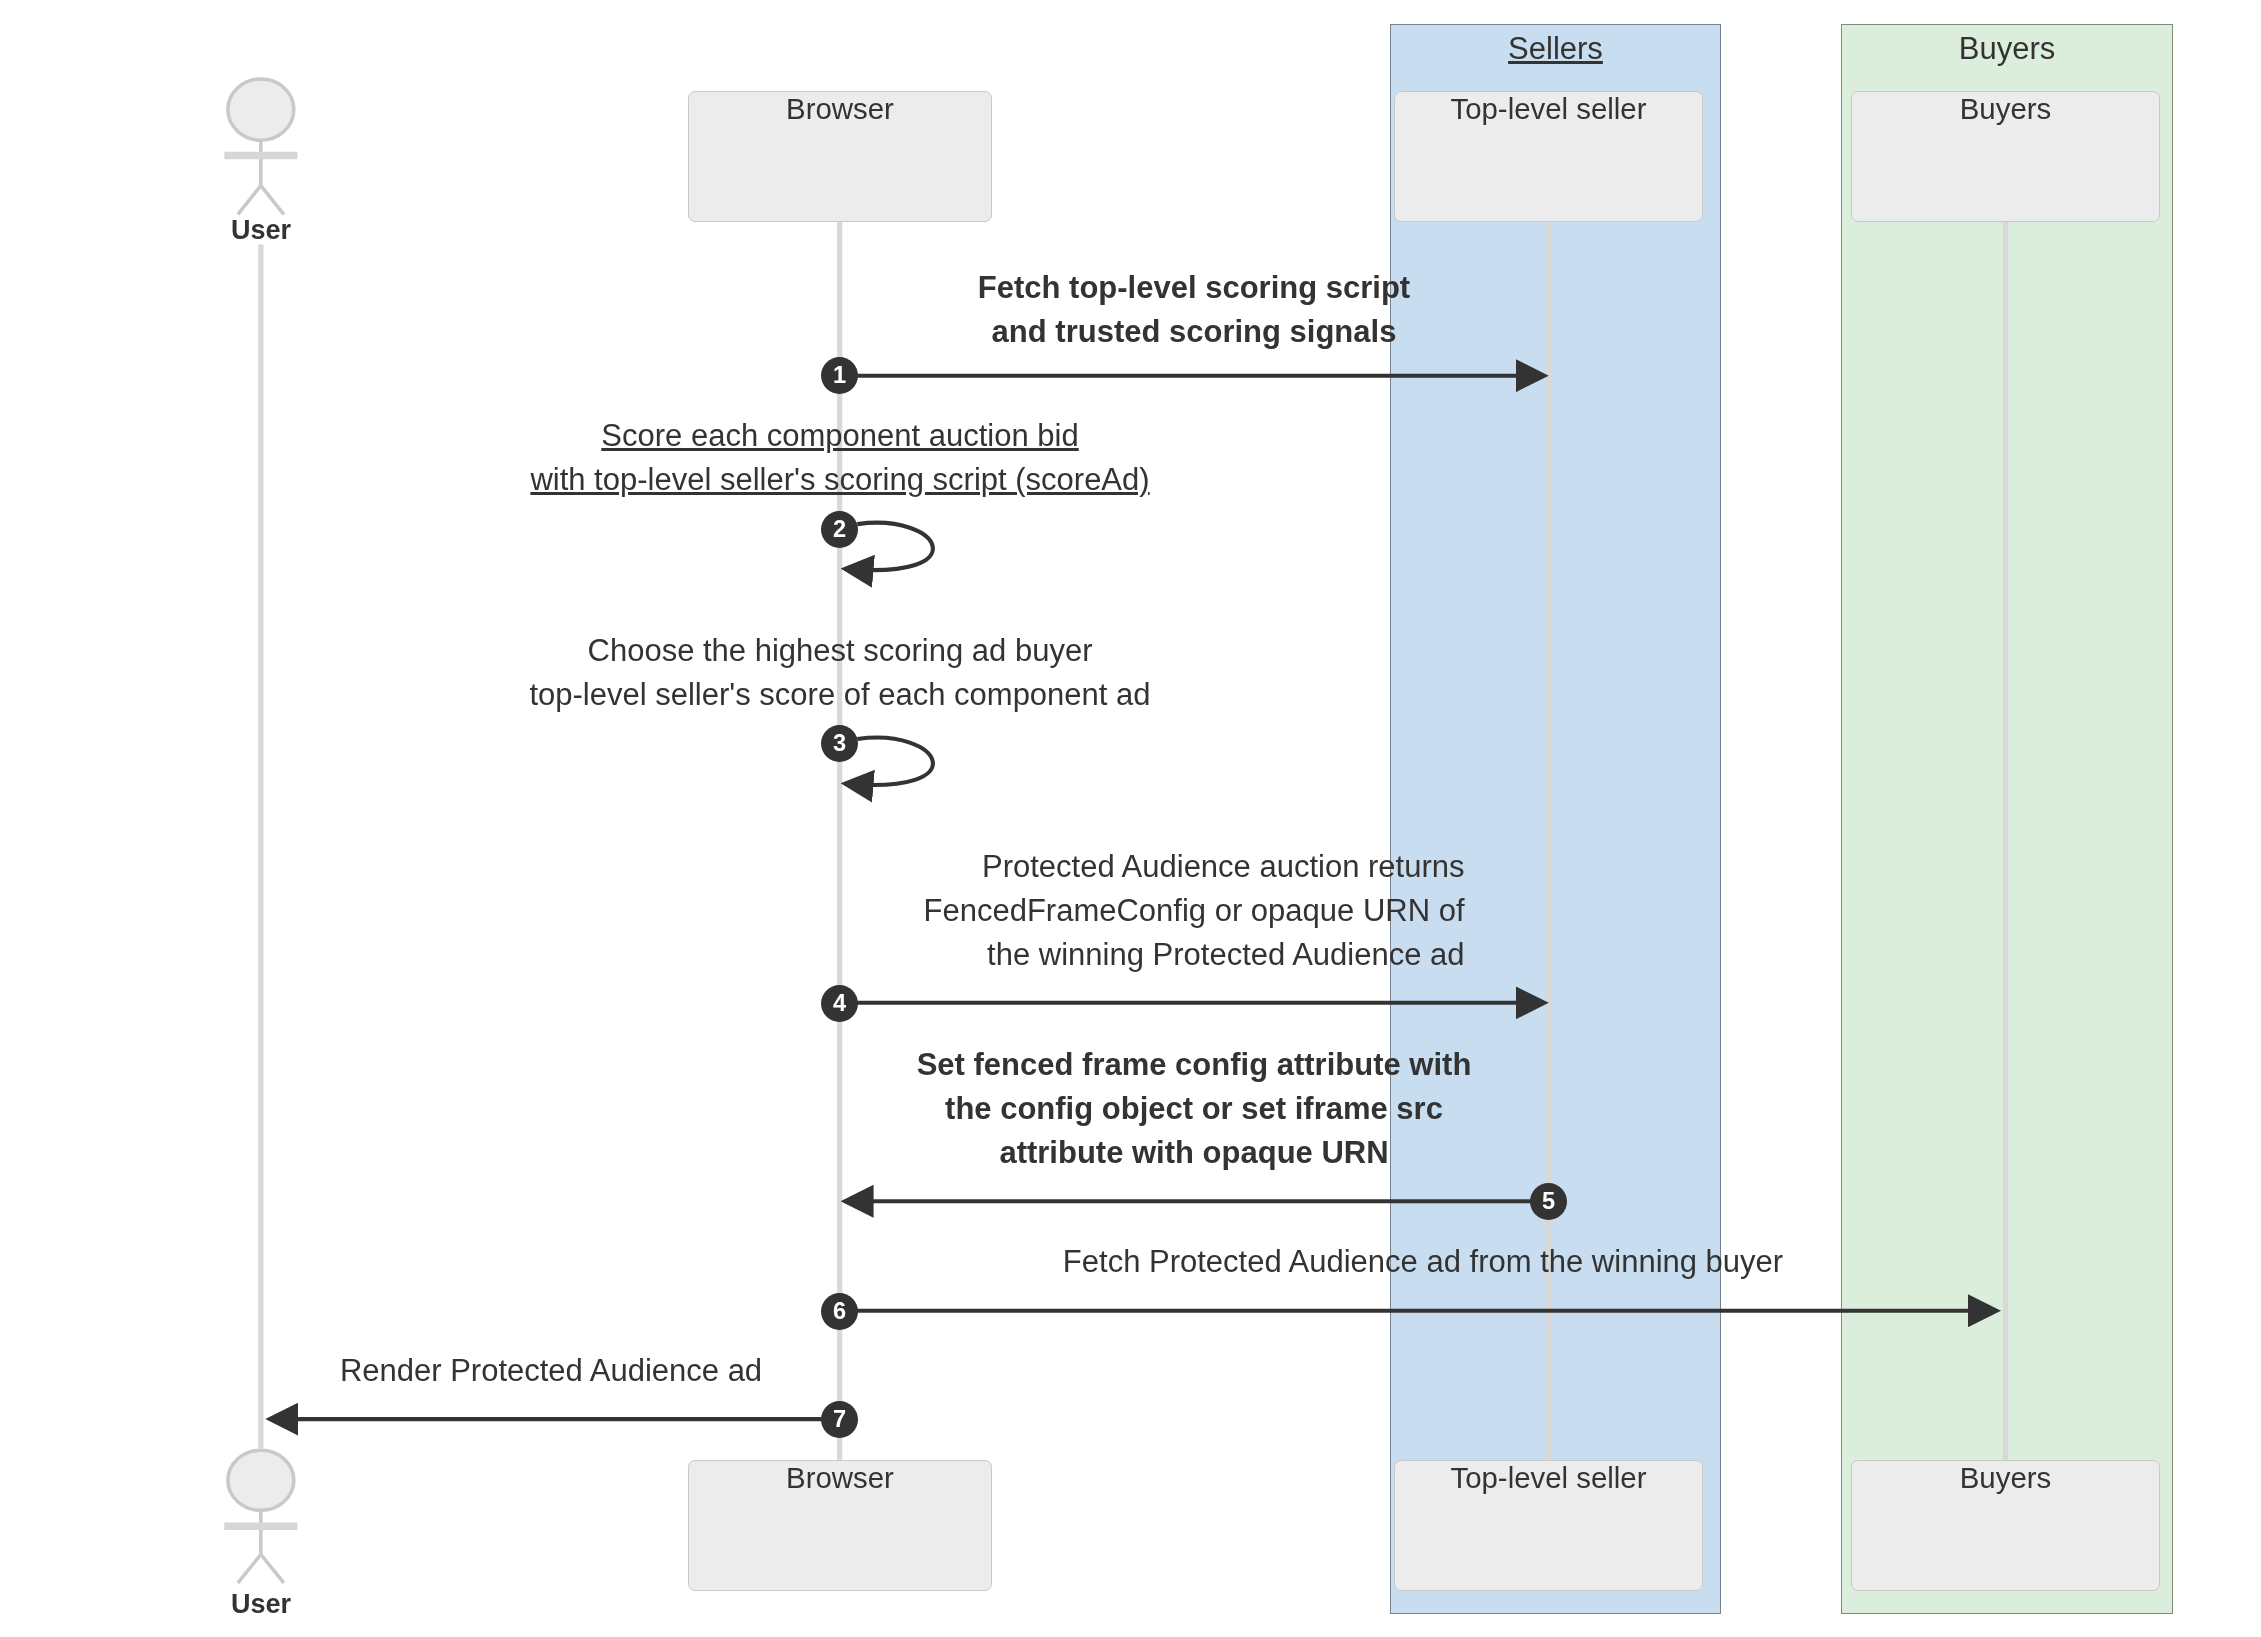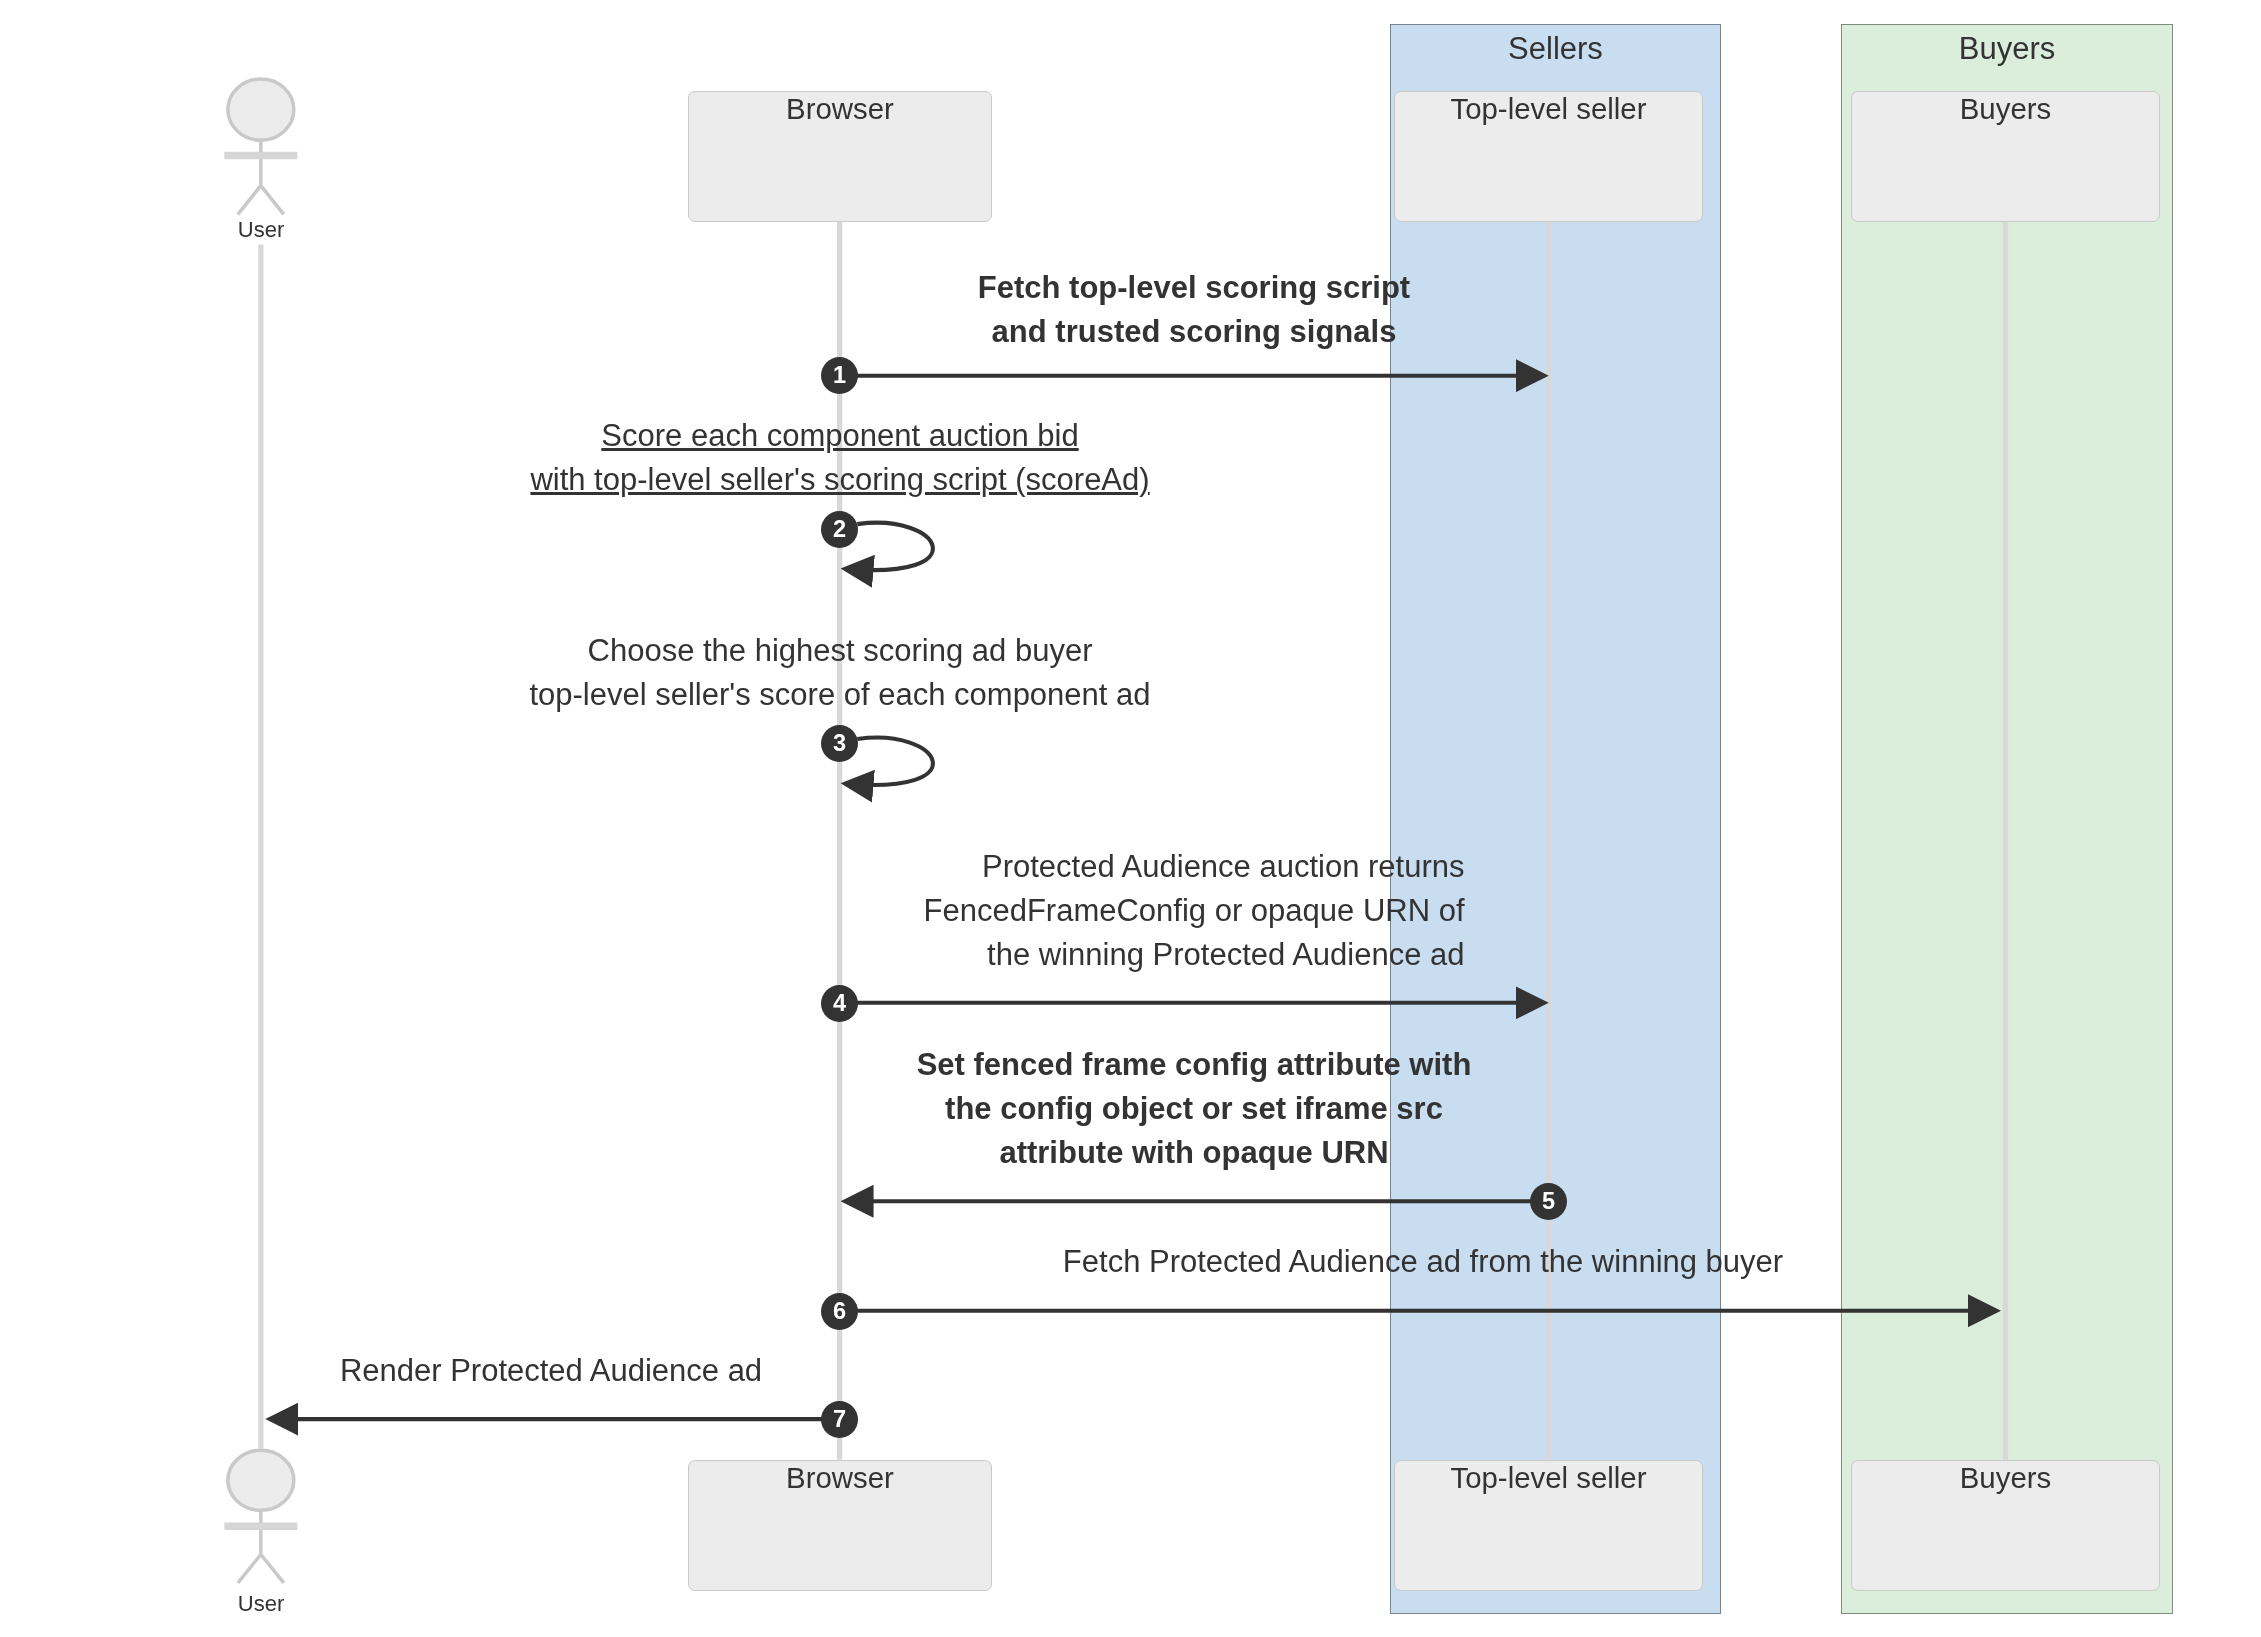--- a/index.html
+++ b/index.html
@@ -33,30 +33,30 @@
     font-size:31px;line-height:44px;text-align:center;
     white-space:pre-line;color:var(--text);
   }
   .seq-num{
     position:absolute;z-index:5;width:37px;height:37px;border-radius:50%;
     background:var(--circle_fill);color:var(--circle_text);
     font-size:23.6px;line-height:37px;text-align:center;font-weight:bold;
   }
   .actor-label{
     position:absolute;z-index:4;transform:translateX(-50%);
-    font-size:22px;line-height:44px;text-align:center;color:var(--text);
+    font-size:27px;line-height:44px;text-align:center;color:var(--text);font-weight:bold;
   }
 </style>
 </head>
 <body>
 
 <div class="group-rect sellers" style="left:1390px;top:23.6px;width:331px;height:1590px;"></div>
 <div class="group-rect buyers" style="left:1841px;top:23.6px;width:332px;height:1590px;"></div>
 
-<div class="group-label" style="left:1390px;top:26.5px;width:331px;">Sellers</div>
+<div class="group-label" style="left:1390px;top:26.5px;width:331px;text-decoration:underline;">Sellers</div>
 <div class="group-label" style="left:1841px;top:26.5px;width:332px;">Buyers</div>
 
 <svg class="wires" width="2261" height="1637" viewBox="0 0 3840 2780">
   <defs>
     <marker id="ah" viewBox="0 0 10 10" refX="8.5" refY="5" markerWidth="8" markerHeight="8" orient="auto-start-reverse">
       <path d="M0 0 L10 5 L0 10 z" fill="#333333"></path>
     </marker>
   </defs>
 
   <line class="lifeline" x1="443" y1="415" x2="443" y2="2460"></line>

